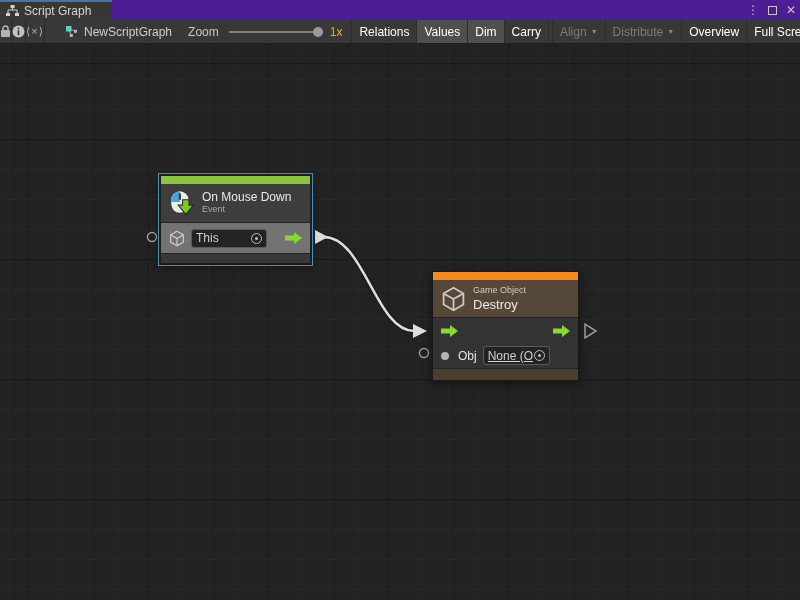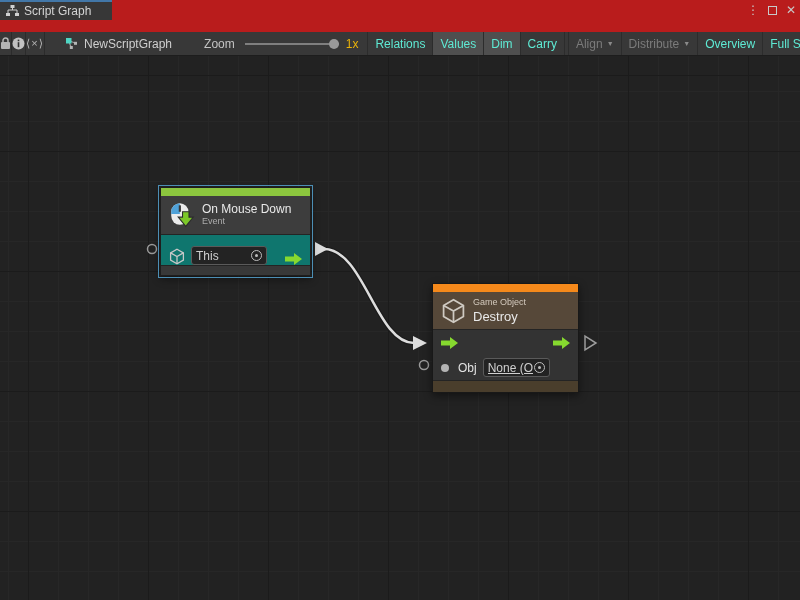--- a/index.html
+++ b/index.html
@@ -1,47 +1,47 @@
 <!DOCTYPE html>
 <html><head>
 <meta charset="utf-8">
 <style>
   * { margin:0; padding:0; box-sizing:border-box; }
   html,body { width:800px; height:600px; overflow:hidden; background:#222; }
   body { font-family:"Liberation Sans", sans-serif; color:#d8d8d8; -webkit-font-smoothing:antialiased; }
   .window { position:relative; width:800px; height:600px; background:#222; }
 
   
-  .titlebar { position:relative; height:32px; background:#b91c1c; }
+  .titlebar { position:relative; height:20px; background:#4c1d95; }
   .tab { position:absolute; left:0; top:0; height:20px; width:112px;
          background:#373737; border-top:2px solid #4277A8;
          display:flex; align-items:center; gap:5px; padding-left:6px;
          font-size:12px; color:#d4d4d4; }
   .win-controls { position:absolute; right:4px; top:0; height:20px;
                   display:flex; align-items:center; gap:9px; color:#c8c8c8; font-size:12px; }
   .win-controls .glyph { line-height:1; cursor:default; }
   .maxbox { width:9px; height:9px; border:1.5px solid #c8c8c8; display:inline-block; }
 
   
   .toolbar { position:relative; height:24px; background:#383838; border-bottom:1px solid #1d1d1d;
              display:flex; align-items:center; white-space:nowrap; overflow:hidden; font-size:12px; }
   .tcell { height:24px; display:flex; align-items:center; justify-content:center;
            border-right:1px solid #2b2b2b; }
   .tcell.lock { width:27px; }
   .tcell.info { width:28px; }
   .tcell.code { width:62px; border-right:1px solid #2b2b2b; color:#b5b5b5; font-size:11px; letter-spacing:1px; }
   .graphref { display:flex; align-items:center; gap:6px; margin-left:20px; color:#cfcfcf; }
-  .zoomgrp { display:flex; align-items:center; margin-left:32px; color:#c4c4c4; }
+  .zoomgrp { display:flex; align-items:center; margin-left:16px; color:#c4c4c4; }
   .slider { position:relative; width:94px; height:10px; margin-left:10px; }
   .slider .track { position:absolute; left:0; right:0; top:4.5px; height:1.5px; background:#7f7f7f; }
   .slider .handle { position:absolute; right:0; top:0; width:10px; height:10px; border-radius:50%; background:#9a9a9a; }
   .zoomval { margin-left:7px; color:#eab308; }
   .btnrow { display:flex; align-items:center; height:24px; margin-left:9px; }
   .tbtn { height:24px; display:flex; align-items:center; padding:0 7px; gap:4px;
-          color:#5eead4; border-right:1px solid #2c2c2c; cursor:default; }
+          color:#ffffff; border-right:1px solid #2c2c2c; cursor:default; }
   .tbtn:first-child { border-left:1px solid #2c2c2c; }
   .tbtn.active { background:#4f4f4f; }
   .tbtn.disabled { color:#7b7b7b; }
   .tbtn .dd { font-size:7px; color:#8a8a8a; }
   .tbtn.gap { margin-left:3px; border-left:1px solid #2c2c2c; }
 
   
   .canvas { position:relative; width:800px; height:556px; background-color:#222;
     background-image:
       repeating-linear-gradient(90deg, #1b1b1b 0 1px, transparent 1px 120px),
@@ -65,21 +65,21 @@
            height:19px; padding:0 4px; font-size:12px; color:#cfcfcf; }
   .target { width:11px; height:11px; border:1.5px solid #bdbdbd; border-radius:50%;
             display:inline-flex; align-items:center; justify-content:center; flex:none; }
   .target i { width:3px; height:3px; border-radius:50%; background:#bdbdbd; }
   .portdot { width:8px; height:8px; border-radius:50%; background:#b4b4b4; flex:none; }
   .flowarrow { flex:none; line-height:0; }
 
   
   #node-omd { left:160px; top:131px; width:151px; background:#2F2F2F; border:1px solid #1e1e1e; }
   #node-omd .nheader { height:38px; background:#3D3D3D; }
-  #node-omd .nrow { height:31px; background:#0f766e; border-top:1px solid #242424;align-items:flex-end; }
+  #node-omd .nrow { height:31px; background:#737373; border-top:1px solid #242424; }
   #node-omd .nfooter { height:10px; background:#383838; border-top:1px solid #242424; }
 
   
   #node-destroy { left:432px; top:227px; width:147px; background:#333; border:1px solid #181818; }
   #node-destroy .nheader { height:37px; background:#564839; }
   #node-destroy .row1 { height:26px; border-top:1px solid #242424; }
   #node-destroy .row2 { height:25px; }
   #node-destroy .nfooter { height:12px; background:#4A3E2C; border-top:1px solid #242424; }
   #node-destroy .ntitle { font-size:13px; }
 </style>

